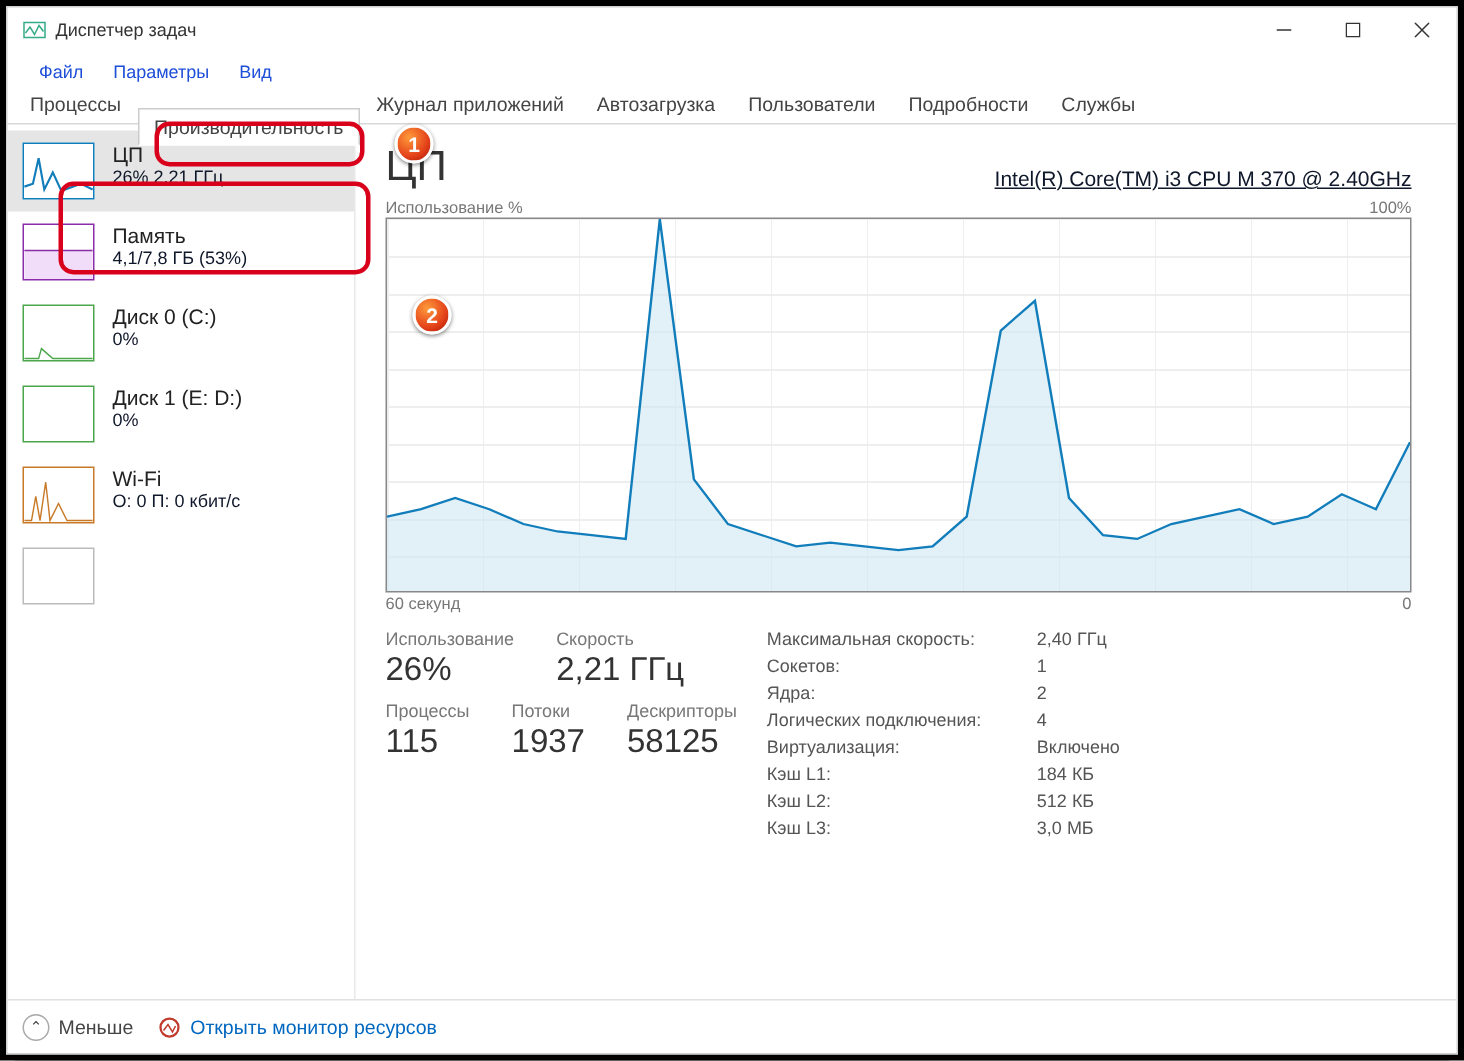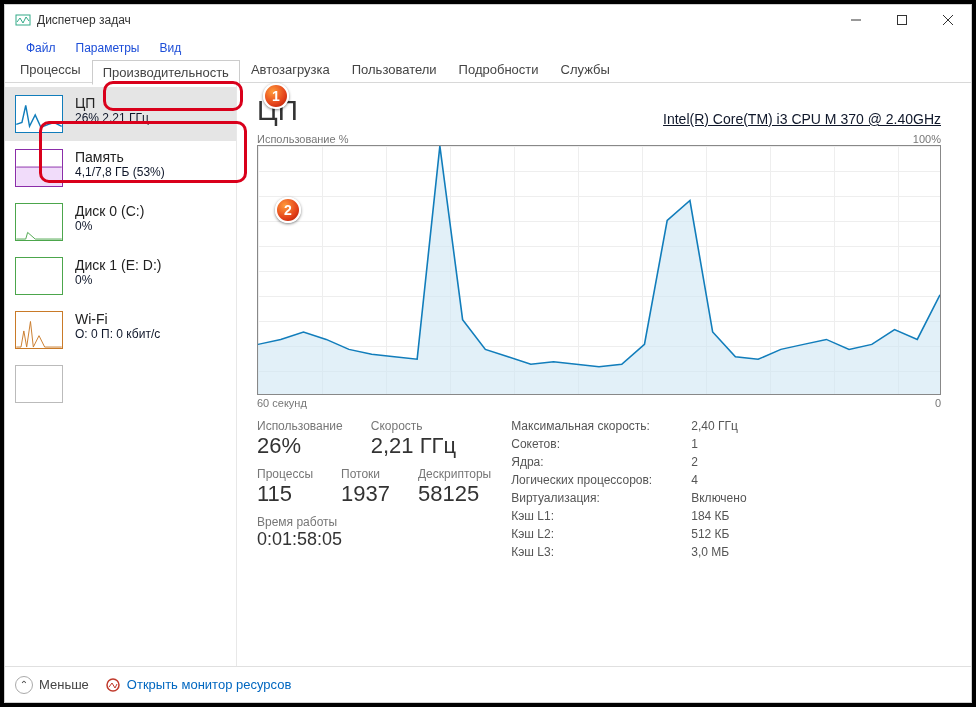--- a/index.html
+++ b/index.html
@@ -11,21 +11,21 @@
 .titlebar .icon{width:16px;height:16px;margin-right:6px;}
 .titlebar .title{font-size:12px;color:#333;}
 .titlebar .spacer{flex:1;}
 .titlebar .wbtn{width:46px;height:30px;display:flex;align-items:center;justify-content:center;color:#666;}
 
 .menubar{height:22px;display:flex;align-items:flex-end;padding:0 13px;font-size:12px;color:#1d4ed8;gap:4px;}
 .menubar span{padding:2px 8px;}
 
 .tabs{display:flex;align-items:center;font-size:13px;color:#444;border-bottom:1px solid #d8d8d8;padding:0 4px;}
 .tabs .tab{padding:4px 10px;border:1px solid transparent;}
-.tabs .tab.active{border:1px solid #ccc;border-bottom:1px solid #fff;background:#fff;position:relative;top:3px;}
+.tabs .tab.active{border:1px solid #ccc;border-bottom:1px solid #fff;background:#fff;position:relative;top:15px;}
 
 .body{flex:1;display:flex;overflow:hidden;}
 .sidebar{width:232px;border-right:1px solid #e8e8e8;padding:4px 0;}
 .sitem{display:flex;align-items:flex-start;padding:8px 10px;gap:12px;}
 .sitem.selected{background:#e5e5e5;}
 .sitem .thumb{width:48px;height:38px;border:1px solid #888;background:#fff;position:relative;overflow:hidden;}
 .sitem .txt .lbl{font-size:14px;color:#222;}
 .sitem .txt .sub{font-size:12px;color:#0f172a;}
 .main{flex:1;padding:12px 30px 8px 20px;display:flex;flex-direction:column;}
 .main .hrow{display:flex;justify-content:space-between;align-items:flex-end;}
@@ -81,20 +81,21 @@
 
   <div class="menubar">
     <span>Файл</span>
     <span>Параметры</span>
     <span>Вид</span>
   </div>
 
   <div class="tabs">
     <div class="tab">Процессы</div>
     <div class="tab active">Производительность</div>
+    <div class="tab">Журнал приложений</div>
     <div class="tab">Автозагрузка</div>
     <div class="tab">Пользователи</div>
     <div class="tab">Подробности</div>
     <div class="tab">Службы</div>
   </div>
 
   <div class="body">
     <div class="sidebar">
       <div class="sitem selected">
         <div class="thumb" style="border-color:#117dbb">
@@ -192,33 +193,29 @@
                 </div>
             <div class="statcol">
                   <div class="lab">Потоки</div>
                   <div class="val">1937</div>
                 </div>
             <div class="statcol">
                   <div class="lab">Дескрипторы</div>
                   <div class="val">58125</div>
                 </div>
           </div>
-          <div class="statcol">
-                <div class="lab">Время работы</div>
-                <div class="val" style="font-size:18px">0:01:58:05</div>
-              </div>
         </div>
         <div class="kv">
           <span>Максимальная скорость:</span>
               <span>2,40 ГГц</span>
           <span>Сокетов:</span>
               <span>1</span>
           <span>Ядра:</span>
               <span>2</span>
-          <span>Логических процессоров:</span>
+          <span>Логических подключения:</span>
               <span>4</span>
           <span>Виртуализация:</span>
               <span>Включено</span>
           <span>Кэш L1:</span>
               <span>184 КБ</span>
           <span>Кэш L2:</span>
               <span>512 КБ</span>
           <span>Кэш L3:</span>
               <span>3,0 МБ</span>
         </div>

